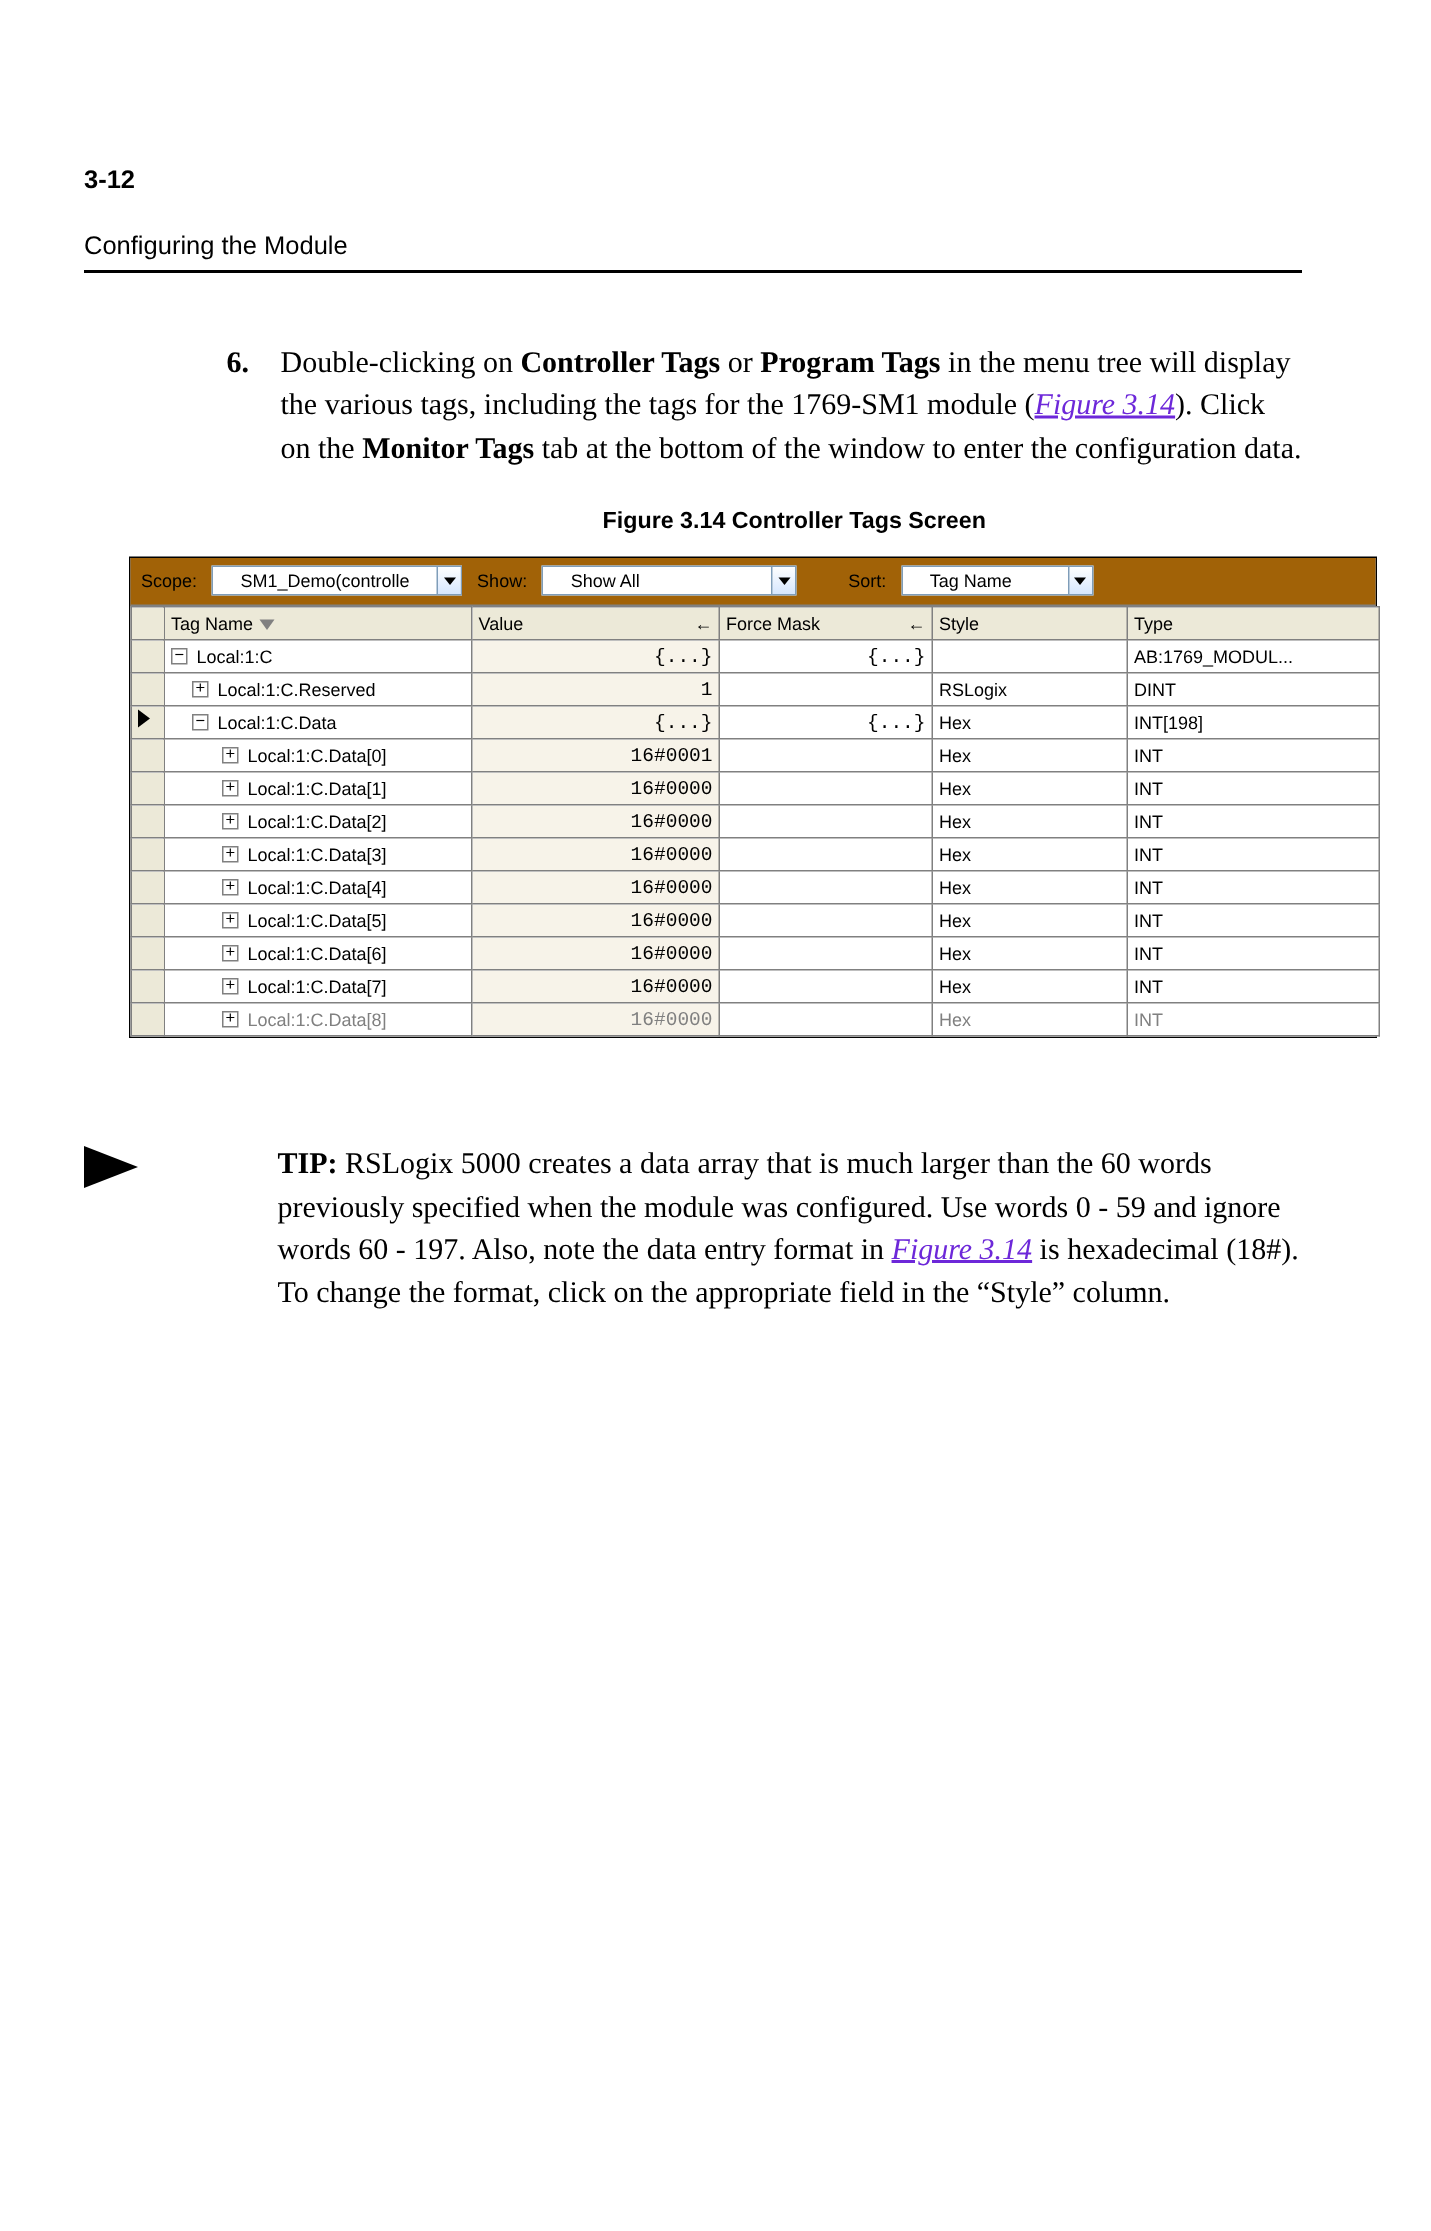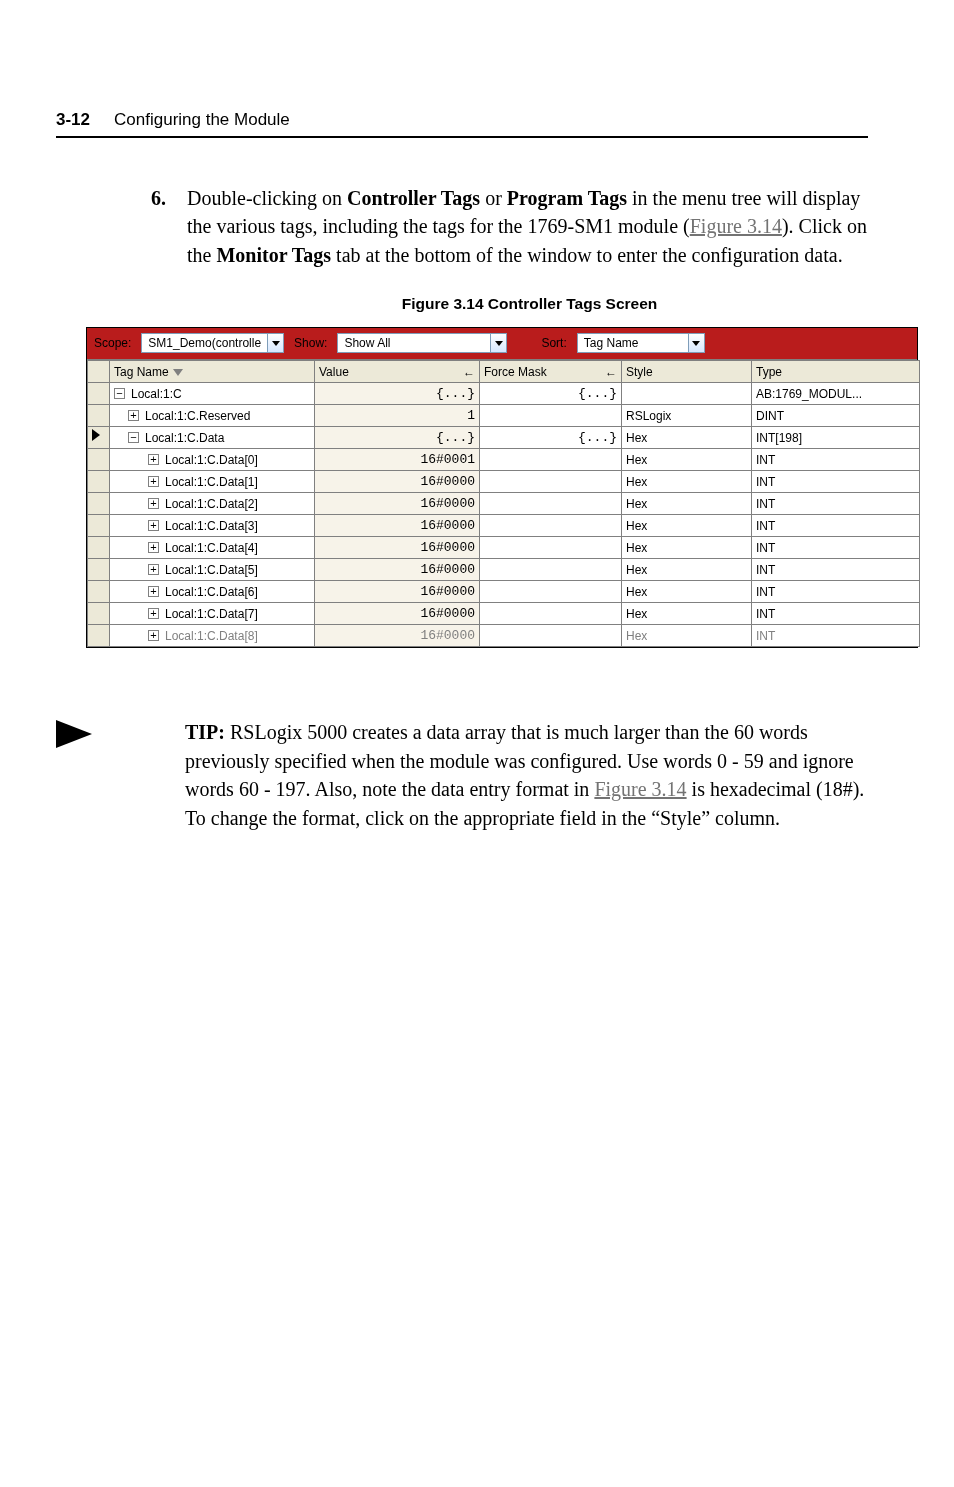--- a/index.html
+++ b/index.html
@@ -1,39 +1,39 @@
 <!DOCTYPE html>
 <html><head>
 <meta charset="utf-8">
 <style>
   * { box-sizing: border-box; margin: 0; padding: 0; }
   html, body { width: 954px; height: 1487px; background: #fff; font-family: "Times New Roman", Times, serif; color: #000; }
   body { padding: 110px 86px 60px 56px; }
 
   
-  .hdr { display: flex; align-items: baseline; gap: 24px; font-family: Arial, Helvetica, sans-serif; }
+  .hdr { display: flex; align-items: baseline; gap: 24px; font-family: Arial, Helvetica, sans-serif; flex-direction: column; }
   .hdr .pno { font-weight: bold; font-size: 17px; }
   .hdr .ttl { font-size: 17px; }
   .rule { height: 2px; background: #000; margin-top: 6px; margin-bottom: 46px; }
 
   
   .step { display: flex; gap: 14px; font-size: 20px; line-height: 1.42; margin-left: 95px; margin-bottom: 26px; }
   .step .n { font-weight: bold; min-width: 22px; }
   .step b { font-weight: bold; margin-top: 16px; }
-  a.link { color: #737373; text-decoration: underline; }
+  a.link { color: #6d28d9; text-decoration: underline; font-style: italic; }
 
   .figcap { font-family: Arial, Helvetica, sans-serif; font-weight: bold; font-size: 15.5px; margin-left: 135px; margin-bottom: 14px; text-align: center; }
 
   
   .shot { margin-left: 30px; border: 1px solid #000; width: 832px; font-family: Tahoma, Arial, sans-serif; font-size: 12px; }
 
-  .shot-top { display: flex; align-items: center; gap: 10px; padding: 5px 7px 6px 7px; border-bottom: 1px solid #808080; background: #b91c1c; }
+  .shot-top { display: flex; align-items: center; gap: 10px; padding: 5px 7px 6px 7px; border-bottom: 1px solid #808080; background: #a16207; }
   .shot-top .lab { }
   .combo { display: inline-flex; align-items: center; height: 20px; border: 1px solid #7f9db9; background: #fff; }
-  .combo .txt { padding: 0 6px; }
+  .combo .txt { padding: 0 18px; }
   .combo .btn { width: 16px; height: 18px; border-left: 1px solid #7f9db9; display: flex; align-items: center; justify-content: center; background: linear-gradient(#fefefe,#d6e7ff); }
   .tri { width: 0; height: 0; border-left: 4px solid transparent; border-right: 4px solid transparent; border-top: 5px solid #000; }
 
   .grid { width: 100%; border-collapse: collapse; table-layout: fixed; background: #fff; }
   .grid col.rh { width: 22px; }
   .grid col.c1 { width: 205px; }
   .grid col.c2 { width: 165px; }
   .grid col.c3 { width: 142px; }
   .grid col.c4 { width: 130px; }
   .grid col.c5 { width: 168px; }

